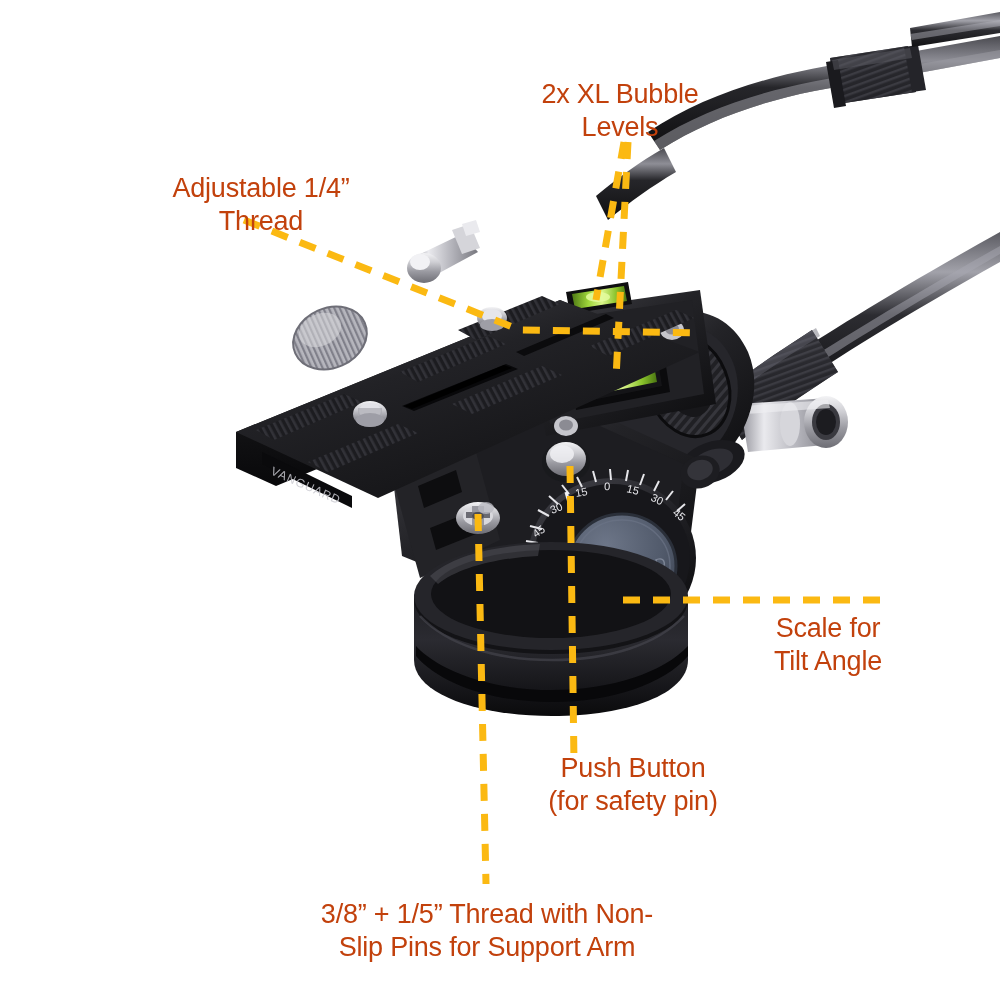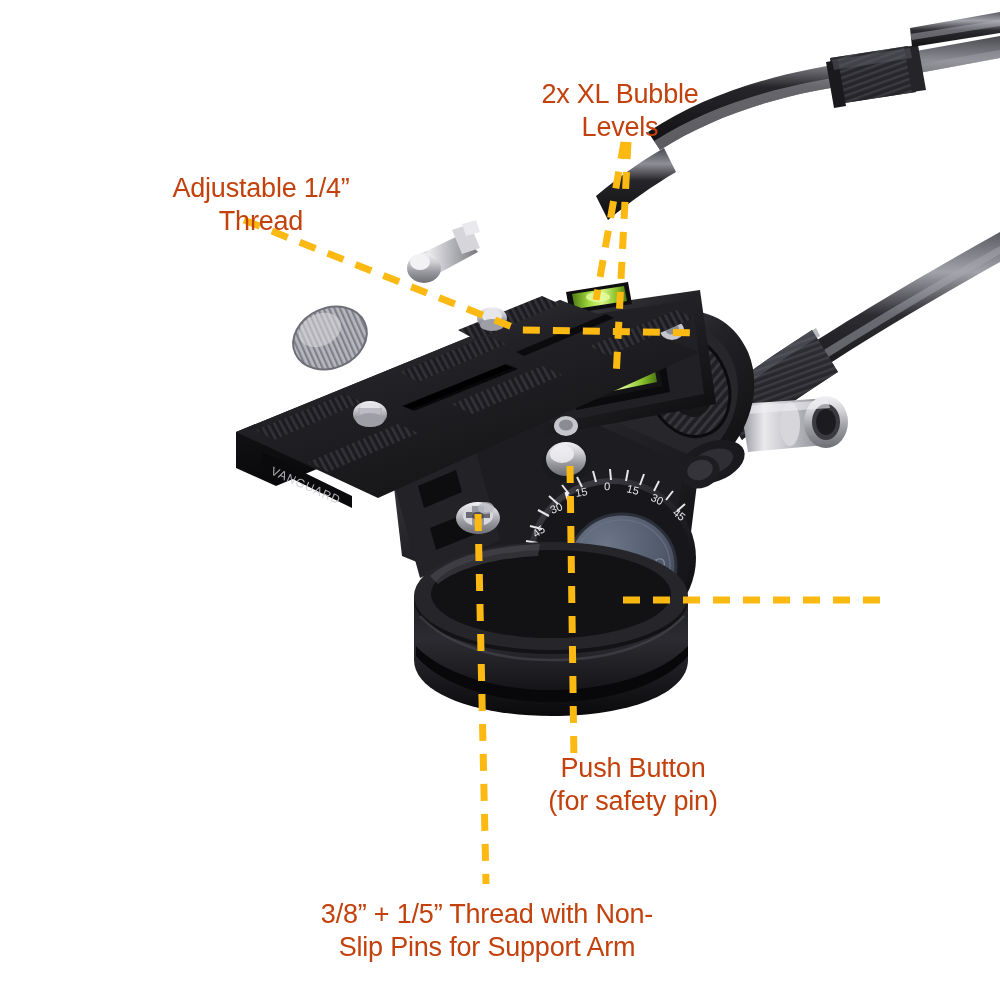--- a/index.html
+++ b/index.html
@@ -348,20 +348,22 @@
       <path d="M478,514 L486,884"></path>
     </g>
   </svg>
 
   <div class="label" id="lbl-thread">Adjustable 1/4”
 Thread</div>
 
   <div class="label" id="lbl-bubble">2x XL Bubble
 Levels</div>
 
+  <div class="label" id="lbl-scale">Scale for
+Tilt Angle</div>
 
   <div class="label" id="lbl-push">Push Button
 (for safety pin)</div>
 
   <div class="label" id="lbl-pins">3/8” + 1/5” Thread with Non-
 Slip Pins for Support Arm</div>
 
 </div>
 
 </body></html>

